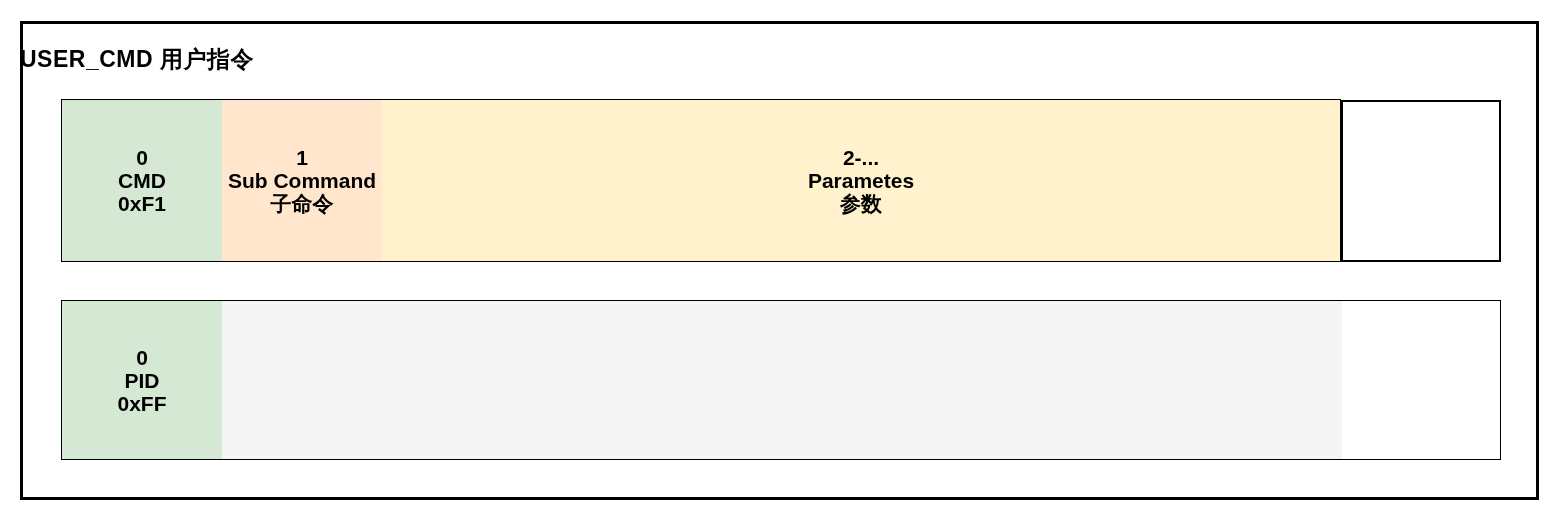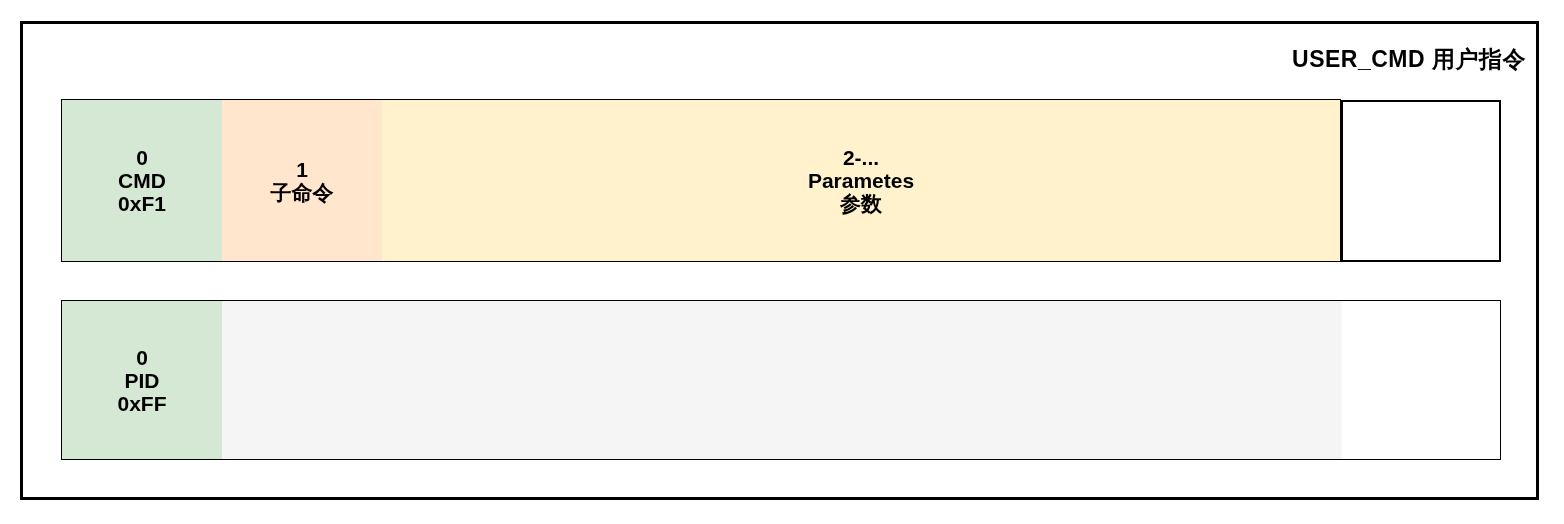--- a/index.html
+++ b/index.html
@@ -25,21 +25,21 @@
     top: 21px;
     width: 1519px;
     height: 479px;
     border: 3px solid #000000;
     background: #ffffff;
   }
   .title {
     left: 20px;
     top: 45px;
     width: 1506px;
-    text-align: right;
+    text-align: left;
     font-size: 23px;
     line-height: 28px;
     letter-spacing: 0.5px;
   }
   .byte-row {
     border: 1.5px solid #000000;
     display: flex;
     align-items: stretch;
     background: #ffffff;
   }
@@ -90,20 +90,21 @@
 <div class="abs title">USER_CMD 用户指令</div>
 
 <div class="abs byte-row row-cmd">
   <div class="cell w160 bg-green">
     <div>0</div>
     <div>CMD</div>
     <div>0xF1</div>
   </div>
   <div class="cell w160 bg-orange">
     <div>1</div>
+    <div>Sub Command</div>
     <div>子命令</div>
   </div>
   <div class="cell grow bg-yellow">
     <div>2-...</div>
     <div>Parametes</div>
     <div>参数</div>
   </div>
 </div>
 
 <div class="abs trailer-box"></div>

